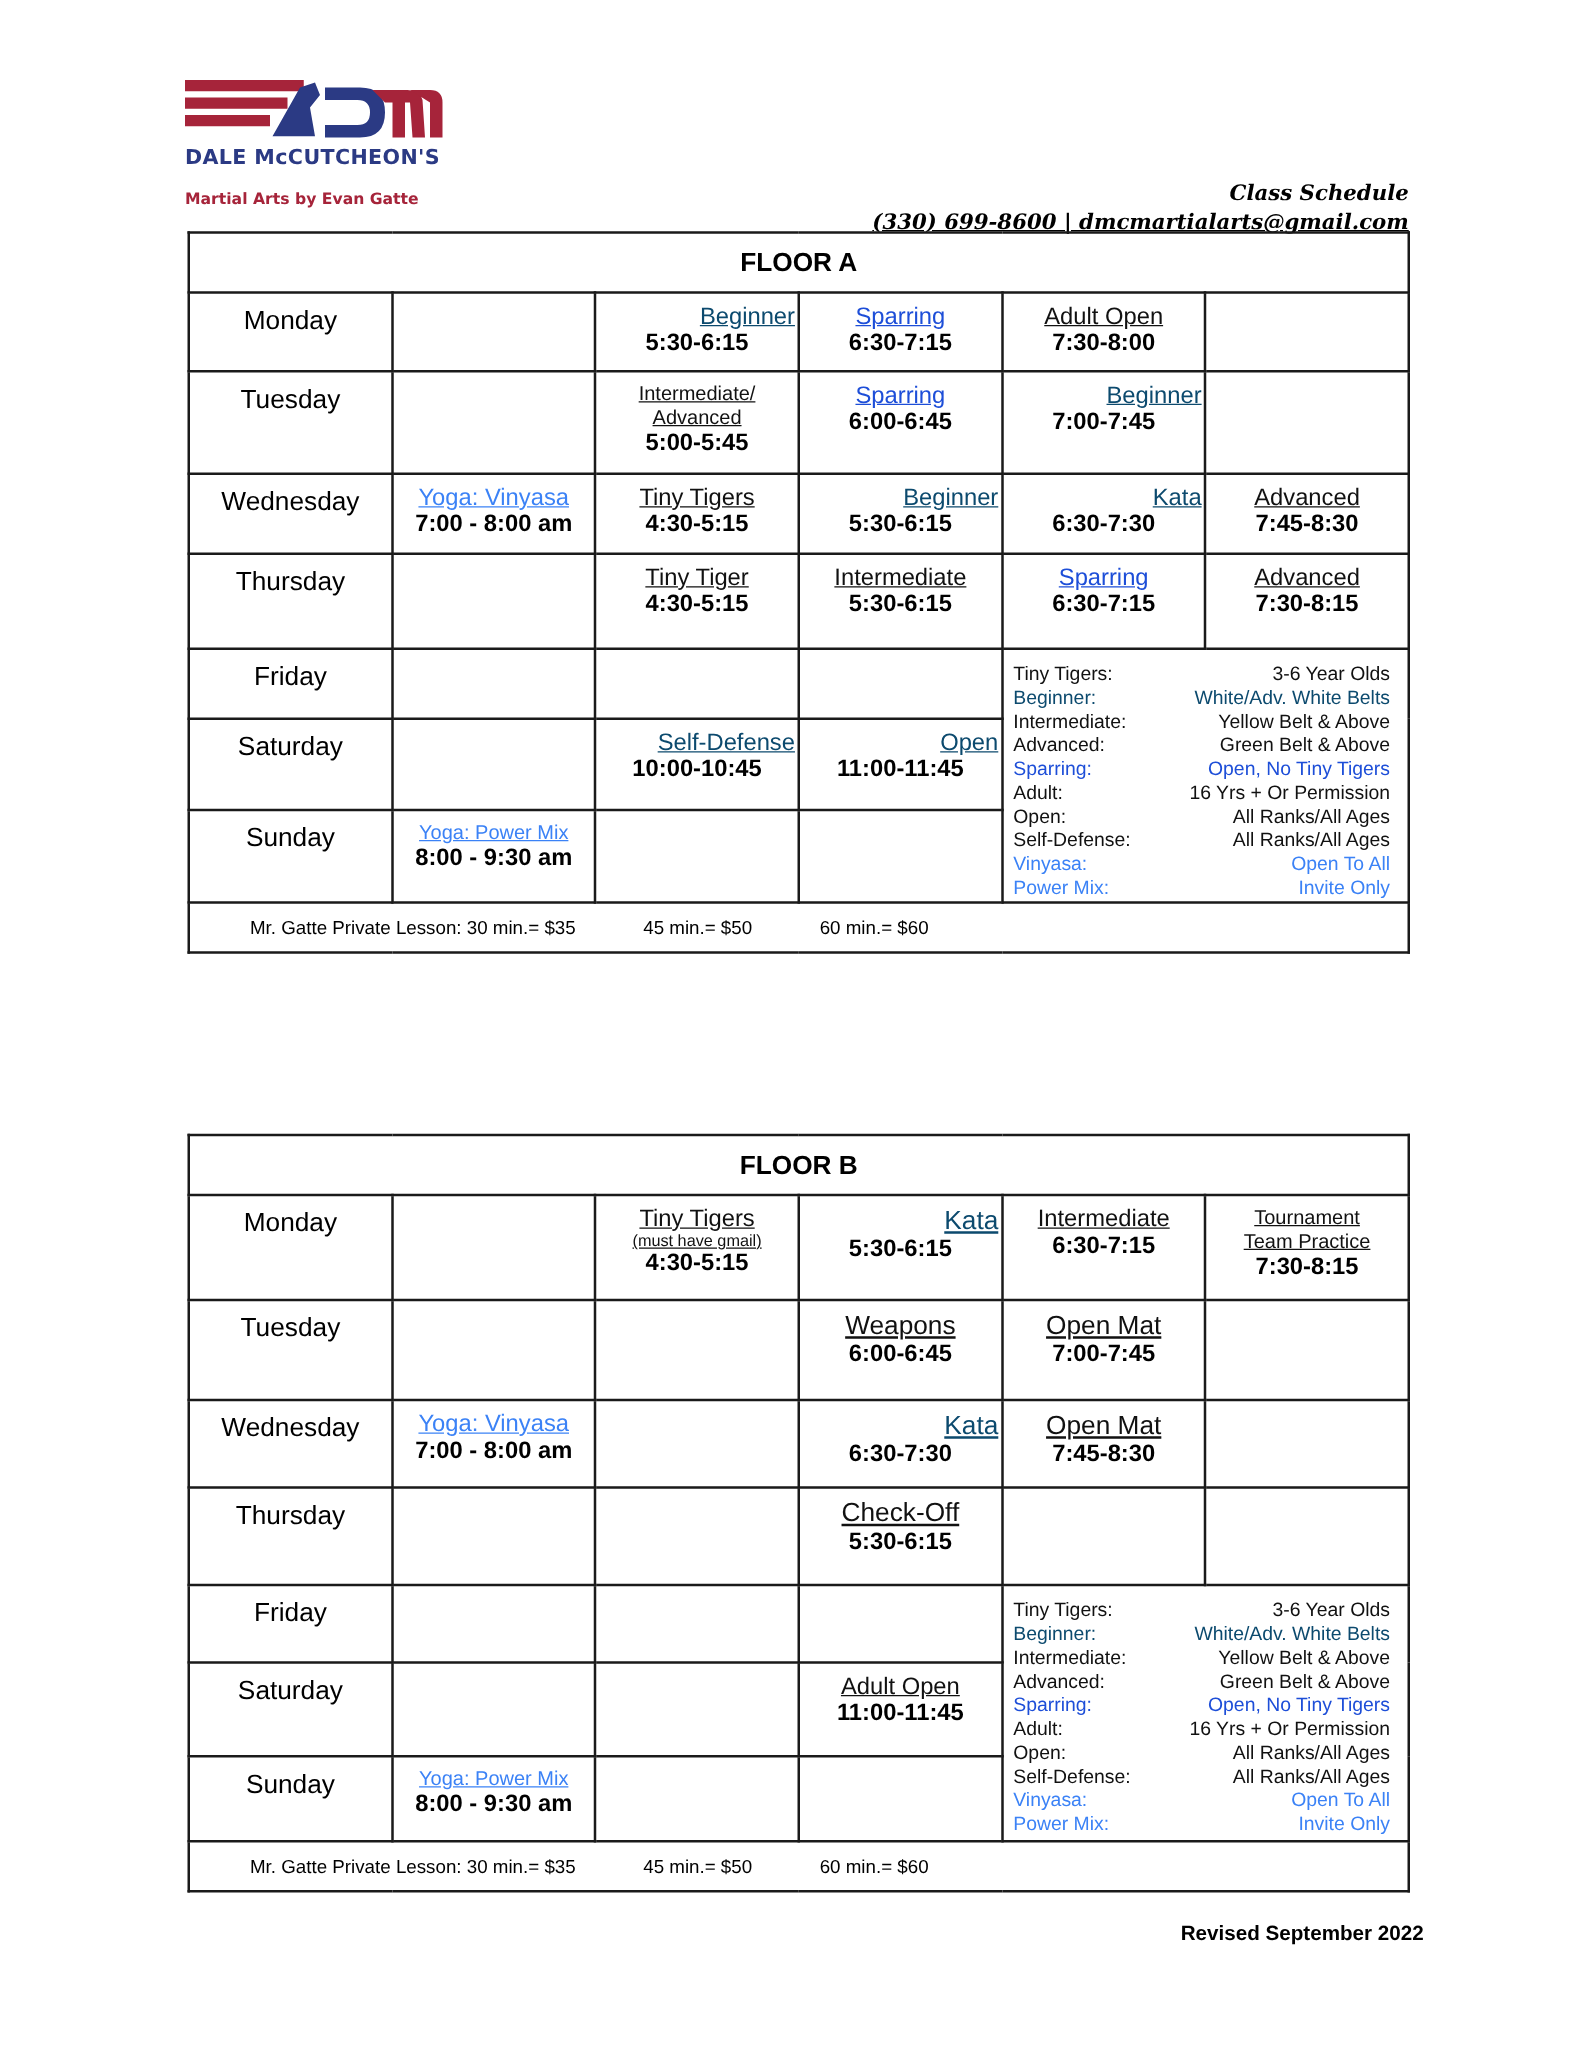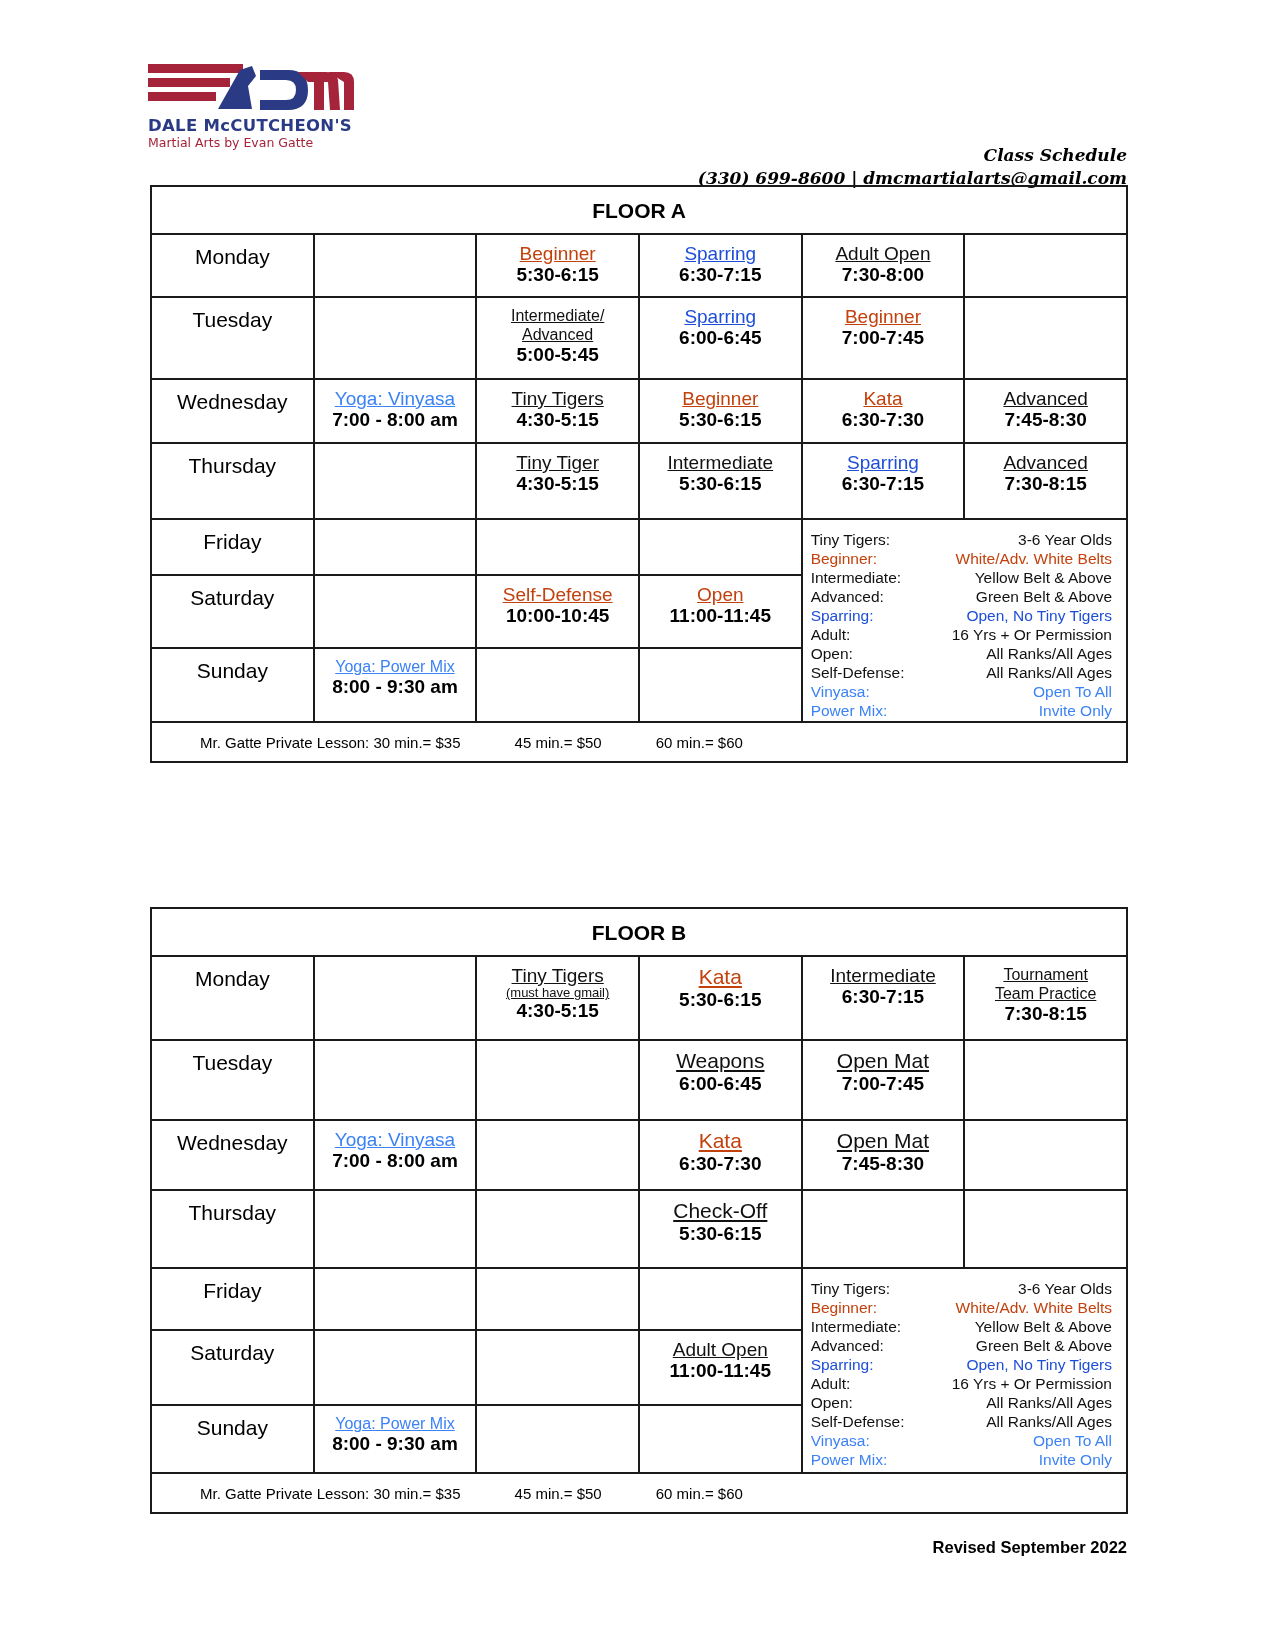--- a/index.html
+++ b/index.html
@@ -1,39 +1,39 @@
 <!DOCTYPE html>
 <html><head>
 <meta charset="utf-8">
 <style>
   html, body { margin:0; padding:0; background:#ffffff; }
   body { width:1275px; height:1650px; position:relative; font-family:"Liberation Sans", sans-serif; color:#000; }
   .logo { position:absolute; left:148px; top:64px; width:220px; height:90px; }
   .logo-text1 { position:absolute; left:0; top:52px; font-family:"DejaVu Sans", sans-serif; font-weight:bold; font-size:16.5px; color:#2b3a84; letter-spacing:0.3px; white-space:nowrap; }
-  .logo-text2 { position:absolute; left:0; top:71px; font-family:"DejaVu Sans", sans-serif; font-weight:normal; font-size:12.5px; color:#a6243a; white-space:nowrap; }
+  .logo-text2 { position:absolute; left:0; top:87px; font-family:"DejaVu Sans", sans-serif; font-weight:bold; font-size:12.5px; color:#a6243a; white-space:nowrap; }
   .hdr-title { position:absolute; right:148px; top:145px; font-family:"DejaVu Serif", serif; font-style:italic; font-weight:bold; font-size:17px; }
   .hdr-contact { position:absolute; right:148px; top:168px; font-family:"DejaVu Serif", serif; font-style:italic; font-size:17px; text-decoration:underline;font-weight:bold; }
 
   table.sched { position:absolute; left:150px; width:978px; border-collapse:collapse; table-layout:fixed; }
   table.sched td { border:2px solid #1a1a1a; text-align:center; vertical-align:top; padding:8px 2px 0 2px; }
   .floor-title { font-weight:bold; font-size:21px; padding:12px 0 10px 0 !important; vertical-align:middle !important; }
   .day { font-size:21px; padding-top:10px !important; }
   .cls { font-size:19px; text-decoration:underline; line-height:21px; }
   .cls.small { font-size:16px; line-height:19px; }
   .cls.tiny { font-size:13px; line-height:14px; }
   .time { font-size:19px; font-weight:bold; line-height:22px; }
-  .blue { color:#c2410c; }
+  .blue { color:#0c4a6e;text-align:right; }
   .red { color:#1d4ed8; }
   .pink { color:#3b82f6; }
   .black { color:#111; }
   .legend { padding:10px 14px 0 8px !important; text-align:left !important; }
   .legend-row { display:flex; justify-content:space-between; font-size:15.5px; line-height:19px; }
   .footer-cell { text-align:left !important; font-size:15px; padding:10px 8px 10px 8px !important; vertical-align:middle !important; }
   .footer-cell span { margin-right:14px;margin-left:40px; }
-  .revised { position:absolute; right:148px; top:1538px; font-weight:bold; font-size:16.5px; }
+  .revised { position:absolute; right:136px; top:1538px; font-weight:bold; font-size:16.5px; }
 </style>
 </head>
 <body>
 
 <div class="logo">
   <svg width="210" height="52" viewBox="0 0 210 52">
     <rect x="0" y="0" width="95" height="9" fill="#a6243a"></rect>
     <rect x="0" y="14" width="82" height="9" fill="#a6243a"></rect>
     <rect x="0" y="28" width="68" height="9" fill="#a6243a"></rect>
     <path d="M70 45 L92 6 L104 2 L108 12 L100 22 L104 45 Z" fill="#2b3a84"></path>

